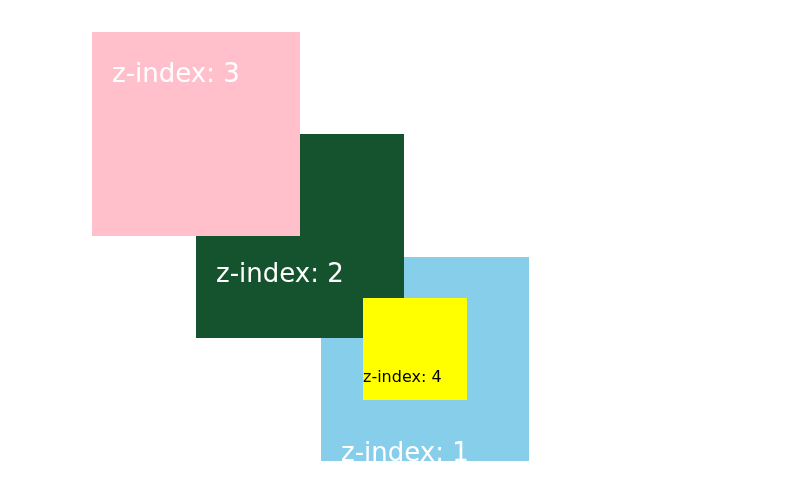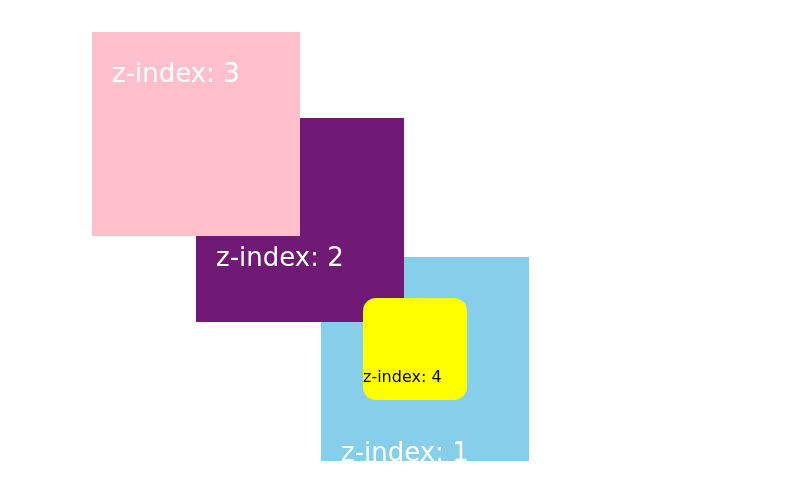--- a/index.html
+++ b/index.html
@@ -1,21 +1,21 @@
 <!DOCTYPE html>
 <html><head>
 <meta charset="utf-8">
 <style>
   html, body { margin:0; padding:0; background:#ffffff; }
   body { width:800px; height:500px; position:relative; overflow:hidden; font-family:"DejaVu Sans", sans-serif; }
   .box { position:absolute; box-sizing:border-box; }
   .pink { left:92px; top:32px; width:208px; height:204px; background:#ffc0cb; z-index:3; }
-  .green { left:196px; top:118px; width:208px; height:204px; background:#701a75; z-index:2; }
+  .green { left:196px; top:134px; width:208px; height:204px; background:#14532d; z-index:2; }
   .blue { left:321px; top:257px; width:208px; height:204px; background:#87ceeb; z-index:1; }
-  .yellow { left:363px; top:298px; width:104px; height:102px; background:#ffff00; z-index:4;border-radius:13px; }
+  .yellow { left:363px; top:298px; width:104px; height:102px; background:#ffff00; z-index:4; }
   .label { position:absolute; color:#ffffff; font-size:26px; white-space:nowrap; }
   .pink .label { left:20px; top:26px; }
   .green .label { left:20px; top:124px; }
   .blue .label { left:20px; top:180px; }
   .yellow .label { left:0px; top:69px; font-size:16px; color:#000000; }
 </style>
 </head>
 <body>
 
 <div class="box pink">

